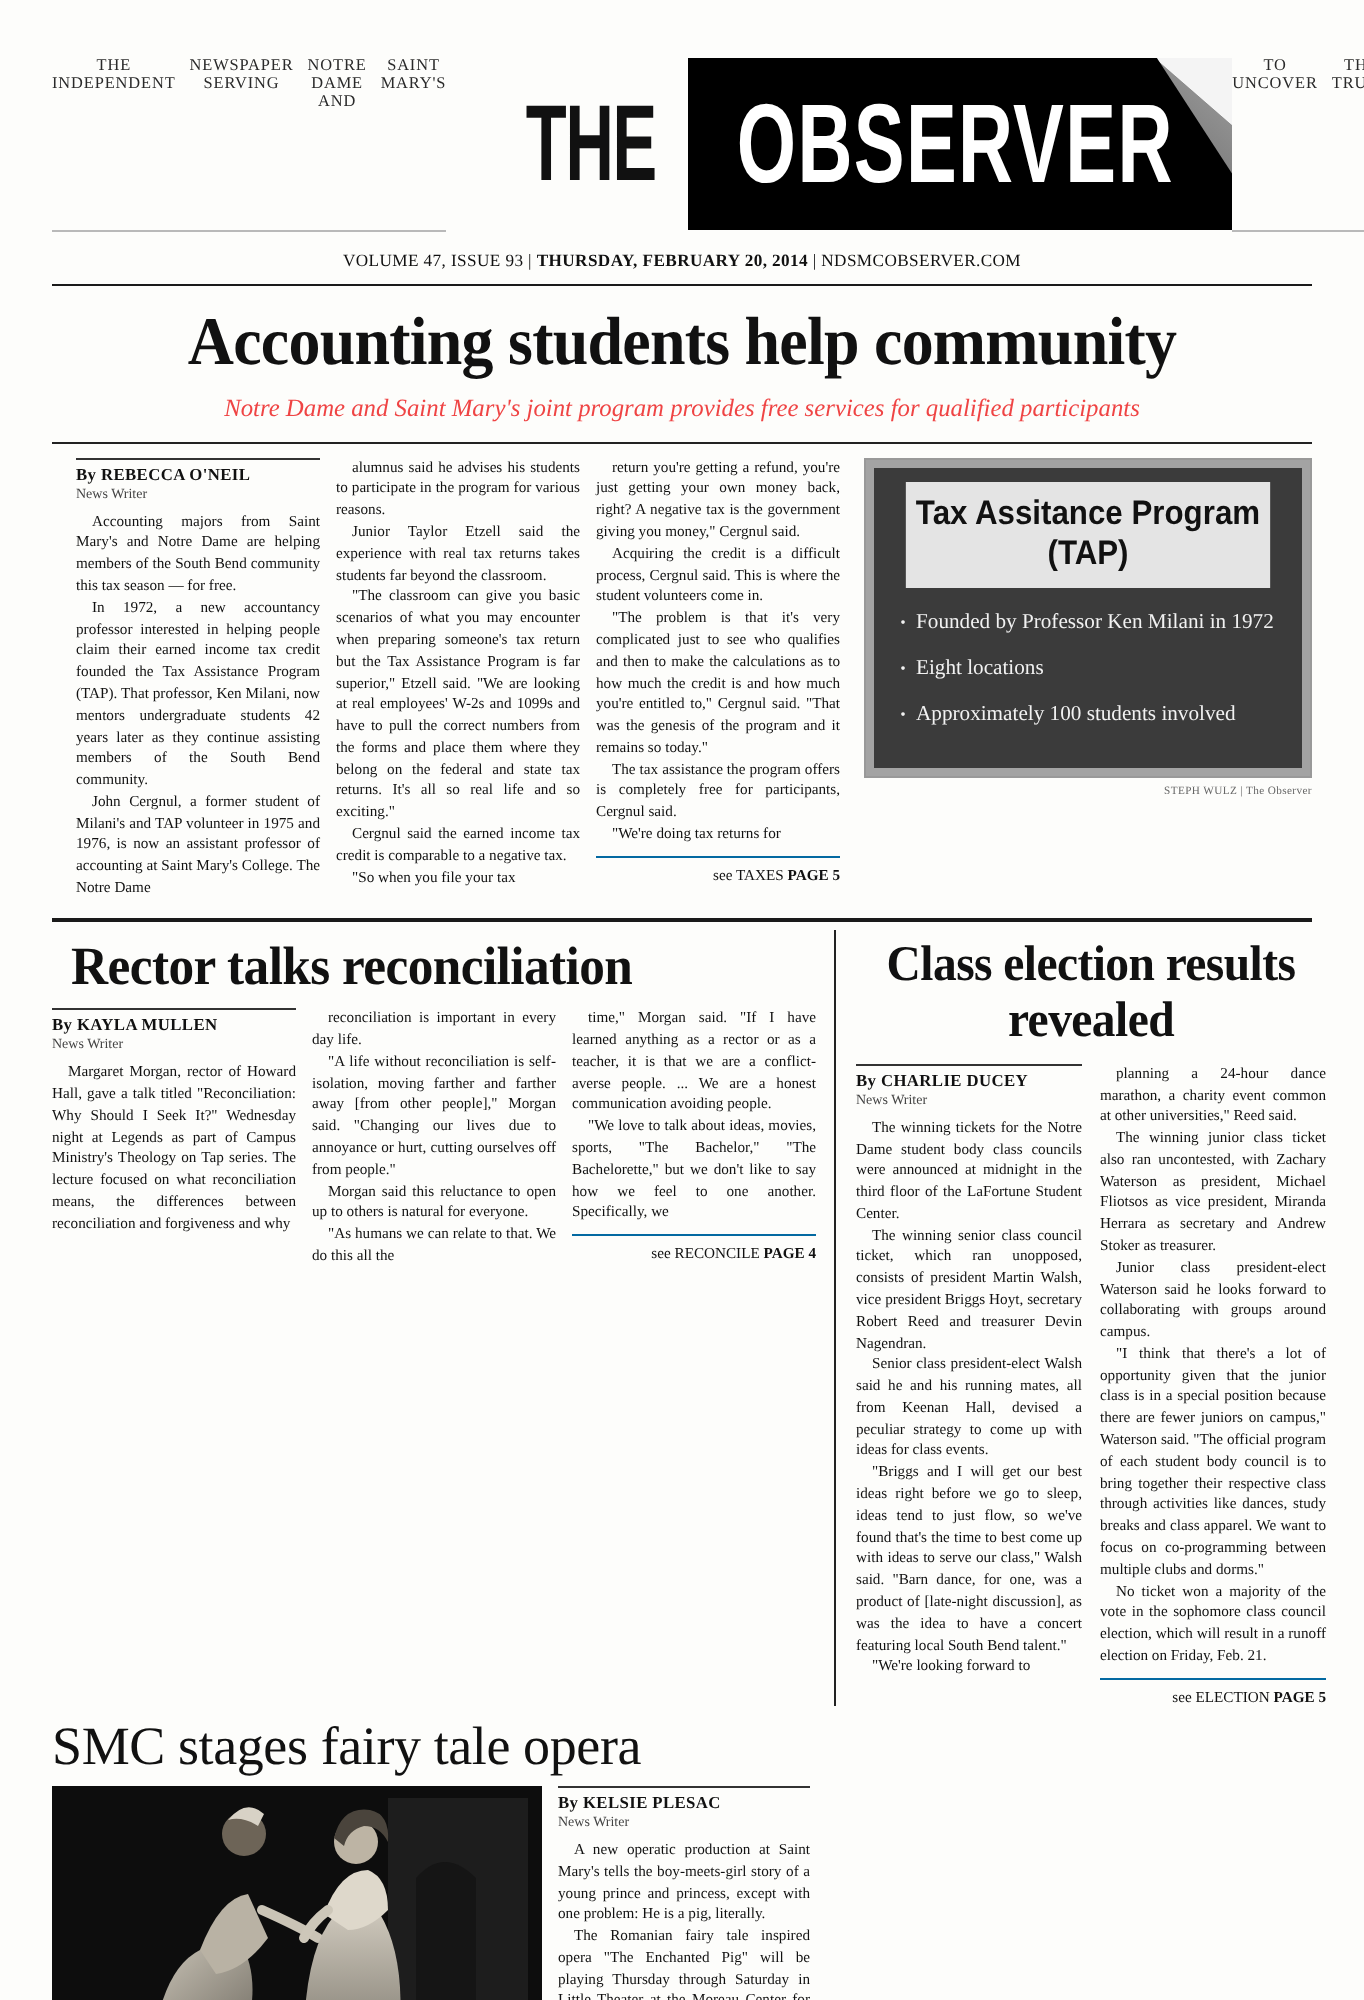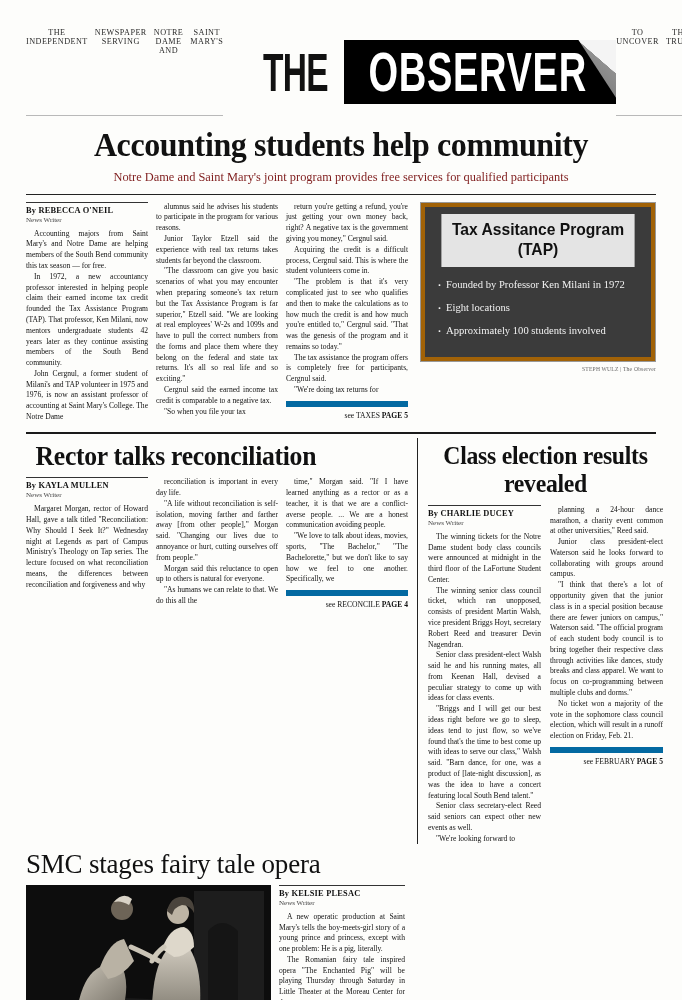--- a/index.html
+++ b/index.html
@@ -18,21 +18,21 @@
   .mh-right{text-align:center;}
   .mh-side div{font-size:8.2px;letter-spacing:.45px;color:#2a2a2a;
     font-family:"Liberation Serif",serif;}
   .mh-center{flex:1;display:flex;align-items:center;justify-content:center;position:relative;gap:14px;}
   .the-word{
     font-family:"Liberation Sans",sans-serif;font-weight:bold;
     font-size:54px;letter-spacing:-1px;line-height:1;
     transform:scaleX(.62);transform-origin:right center;margin-right:2px;
   }
   .obs-block{
-    background:#000;color:#fff;position:relative;height:64px;width:272px;
+    background:#000;color:#fff;position:relative;height:86px;width:272px;
     display:flex;align-items:center;justify-content:center;overflow:hidden;
   }
   .obs-word{
     font-family:"Liberation Sans",sans-serif;font-weight:bold;font-size:56px;
     line-height:1;transform:scaleX(.68);letter-spacing:1px;margin-left:-6px;
   }
   .fold{
     position:absolute;top:0;right:0;width:46px;height:58px;
     background:linear-gradient(221deg,#f4f4f4 0%,#f4f4f4 34%,#8f8f8f 34.5%,#6e6e6e 100%);
     clip-path:polygon(18% 0%,100% 0%,100% 100%);
@@ -43,44 +43,44 @@
   }
   .dateline b{font-weight:bold;}
 
   
   .lead-head{
     text-align:center;font-family:"Liberation Serif",serif;font-weight:bold;
     font-size:34px;line-height:1.05;letter-spacing:-.4px;margin:11px 0 0;
     transform:scaleX(.94);
   }
   .lead-deck{
-    text-align:center;font-size:12.4px;margin:7px 0 9px;color:#7f1d1d;
+    text-align:center;font-style:italic;font-size:12.4px;margin:7px 0 9px;color:#ef4444;
   }
   .rule-thin{border-top:1px solid #222;margin:0 0 7px;}
 
   
   .byline{font-weight:bold;font-size:8.4px;letter-spacing:.2px;
     font-family:"Liberation Serif",serif;}
   .bytitle{font-size:7px;color:#444;margin-top:1px;margin-bottom:5px;}
   .byrule{border-top:1px solid #333;margin-bottom:3px;}
   .col p{
     margin:0 0 0;font-size:7.6px;line-height:1.42;text-align:justify;
     text-indent:8px;hyphens:auto;-webkit-hyphens:auto;
   }
   .col p.first{text-indent:8px;}
   .jump{font-size:7.6px;text-align:right;margin-top:5px;padding-top:4px;
-    border-top:6px solid #0369a1;}
+    border-top:1px solid #0369a1;}
   .jump b{font-weight:bold;}
 
   
-  .lead-wrap{display:flex;gap:8px;}
+  .lead-wrap{display:flex;gap:8px;margin-left:12px;}
   .lead-cols{display:flex;gap:8px;flex:0 0 382px;}
   .lead-cols .col{width:122px;}
   .tapbox{flex:1;margin-left:4px;}
-  .tap-outer{border:1px solid #999;background:#a16207;padding:4px;}
+  .tap-outer{border:1px solid #999;background:#a3a3a3;padding:4px;}
   .tap-inner{background:#3b3b3b;padding:7px 8px 10px;}
   .tap-title{
     background:#e4e4e4;color:#111;text-align:center;
     font-family:"Liberation Sans",sans-serif;font-weight:bold;
     font-size:17px;padding:6px 2px 7px;transform:scaleX(.92);
   }
   .tap-list{list-style:none;margin:11px 0 2px;padding:0 2px;}
   .tap-list li{
     color:#f2f2f2;font-size:10.6px;line-height:1.25;margin-bottom:10px;
     padding-left:11px;position:relative;font-family:"Liberation Serif",serif;
@@ -140,20 +140,23 @@
     </div>
 
     <div class="mh-side mh-right">
       <div>TO UNCOVER</div>
       <div>THE TRUTH</div>
       <div>AND REPORT</div>
       <div>IT ACCURATELY</div>
     </div>
   </div>
 
+  <div class="dateline">
+    <span>VOLUME 47, ISSUE 93 | </span><b>THURSDAY, FEBRUARY 20, 2014</b><span> | NDSMCOBSERVER.COM</span>
+  </div>
 
   <h1 class="lead-head">Accounting students help community</h1>
   <div class="lead-deck">Notre Dame and Saint Mary's joint program provides free services for qualified participants</div>
   <div class="rule-thin"></div>
 
   <div class="lead-wrap">
     <div class="lead-cols">
       <div class="col">
         <div class="byrule"></div>
         <div class="byline">By REBECCA O'NEIL</div>
@@ -227,29 +230,29 @@
       <h2 class="head2 center">Class election results revealed</h2>
       <div class="elec-cols">
         <div class="col">
           <div class="byrule"></div>
           <div class="byline">By CHARLIE DUCEY</div>
           <div class="bytitle">News Writer</div>
           <p class="first">The winning tickets for the Notre Dame student body class councils were announced at midnight in the third floor of the LaFortune Student Center.</p>
           <p>The winning senior class council ticket, which ran unopposed, consists of president Martin Walsh, vice president Briggs Hoyt, secretary Robert Reed and treasurer Devin Nagendran.</p>
           <p>Senior class president-elect Walsh said he and his running mates, all from Keenan Hall, devised a peculiar strategy to come up with ideas for class events.</p>
           <p>"Briggs and I will get our best ideas right before we go to sleep, ideas tend to just flow, so we've found that's the time to best come up with ideas to serve our class," Walsh said. "Barn dance, for one, was a product of [late-night discussion], as was the idea to have a concert featuring local South Bend talent."</p>
-          <p>Senior class secretary-elect Reed said seniors can expect other new events as well.</p>
           <p>"We're looking forward to</p>
         </div>
         <div class="col">
           <p>planning a 24-hour dance marathon, a charity event common at other universities," Reed said.</p>
+          <p>The winning junior class ticket also ran uncontested, with Zachary Waterson as president, Michael Fliotsos as vice president, Miranda Herrara as secretary and Andrew Stoker as treasurer.</p>
           <p>Junior class president-elect Waterson said he looks forward to collaborating with groups around campus.</p>
           <p>"I think that there's a lot of opportunity given that the junior class is in a special position because there are fewer juniors on campus," Waterson said. "The official program of each student body council is to bring together their respective class through activities like dances, study breaks and class apparel. We want to focus on co-programming between multiple clubs and dorms."</p>
           <p>No ticket won a majority of the vote in the sophomore class council election, which will result in a runoff election on Friday, Feb. 21.</p>
-          <div class="jump"><span>see FEBRUARY </span><b>PAGE 5</b></div>
+          <div class="jump"><span>see ELECTION </span><b>PAGE 5</b></div>
         </div>
       </div>
     </div>
   </div>
 
   <div class="smc-row">
     <h2 class="smc-head">SMC stages fairy tale opera</h2>
     <div class="smc-body">
       <div class="photo-wrap">
         <svg class="opera-photo" viewBox="0 0 245 124" preserveAspectRatio="none">

